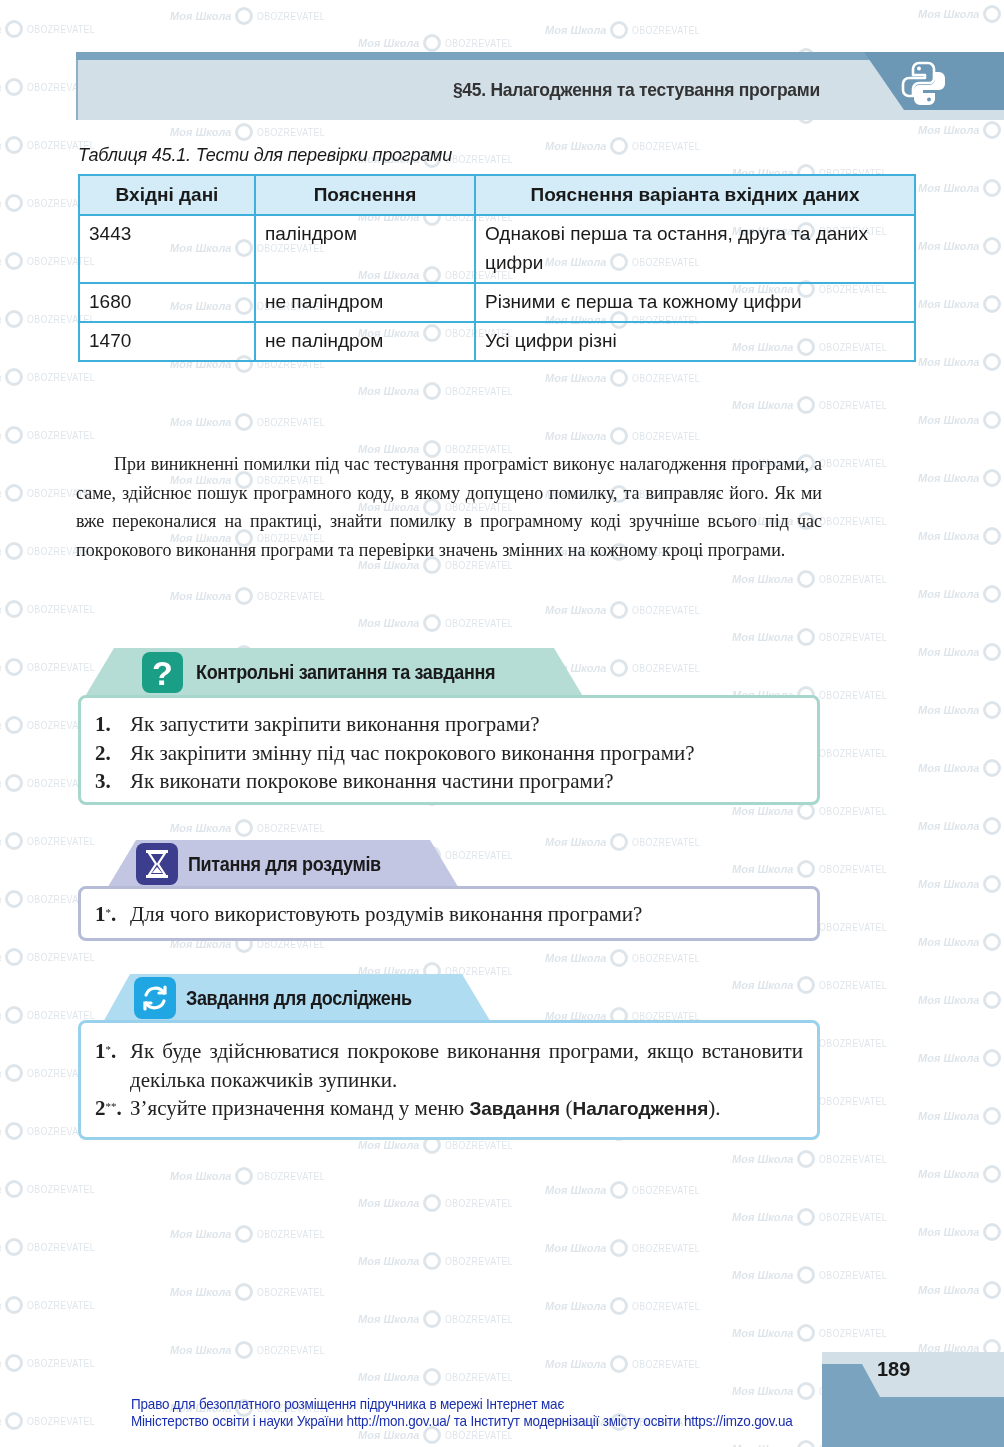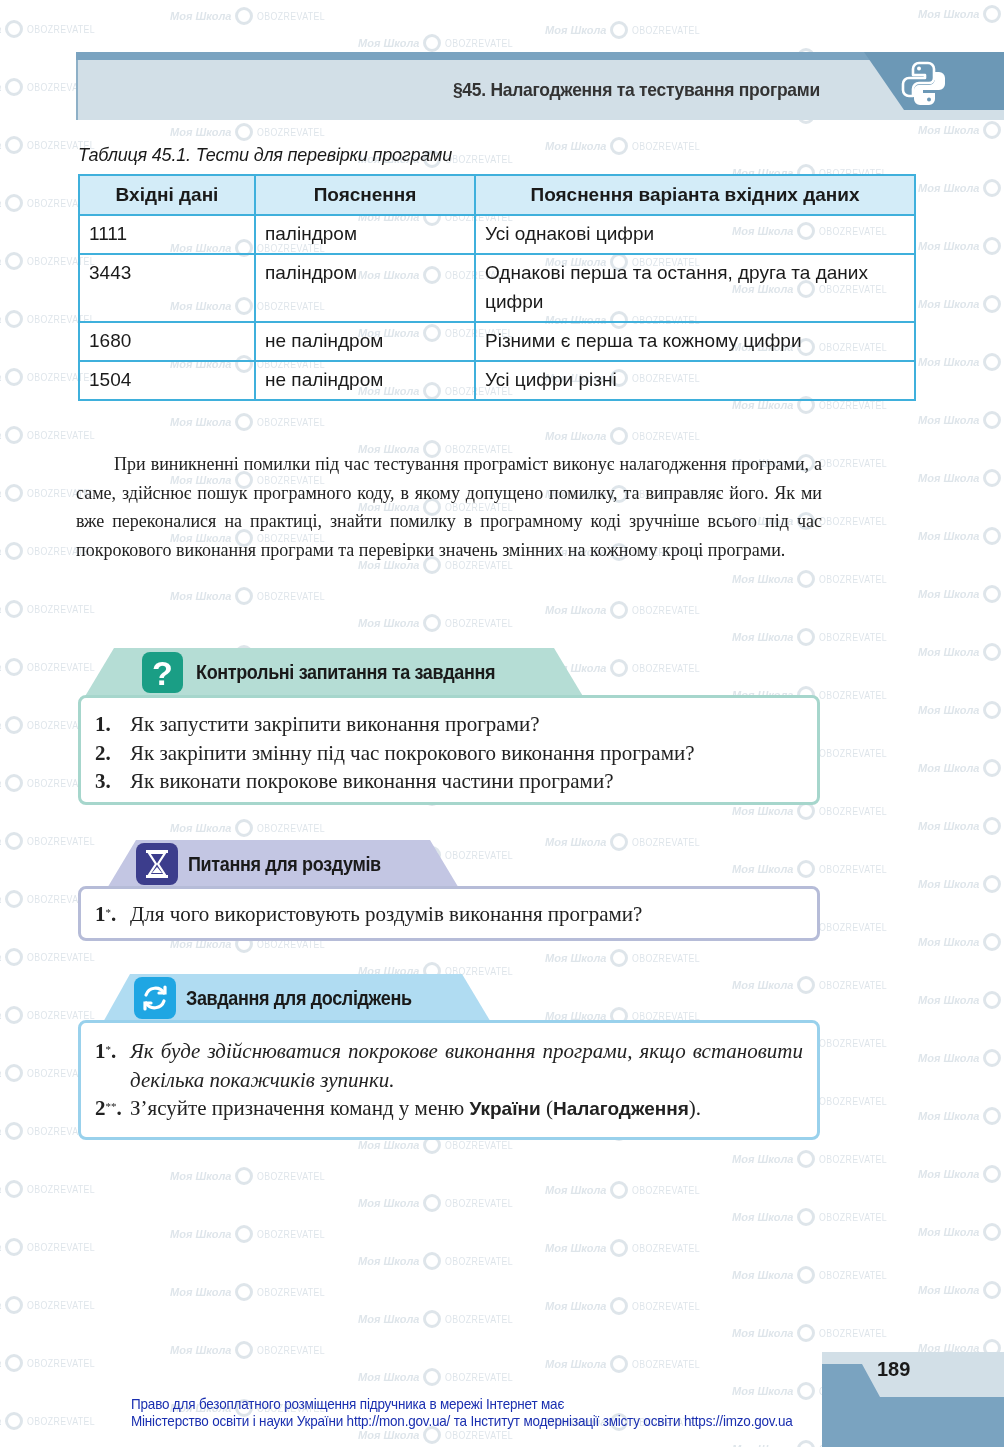--- a/index.html
+++ b/index.html
@@ -820,36 +820,31 @@
     </colgroup>
   <thead>
     <tr>
       <th>Вхідні дані</th>
       <th>Пояснення</th>
       <th>Пояснення варіанта вхідних даних</th>
     </tr>
   </thead>
   <tbody>
     <tr>
-      <td>1111</td>
-      <td>паліндром</td>
-      <td>Усі однакові цифри</td>
-    </tr>
-    <tr>
       <td>3443</td>
       <td>паліндром</td>
       <td style="padding-right:14px">Однакові перша та остання, друга та даних цифри</td>
     </tr>
     <tr>
       <td>1680</td>
       <td>не паліндром</td>
       <td>Різними є перша та кожному цифри</td>
     </tr>
     <tr>
-      <td>1504</td>
+      <td>1470</td>
       <td>не паліндром</td>
       <td>Усі цифри різні</td>
     </tr>
   </tbody>
 </table>
 
 <div class="para">
   <p>При виникненні помилки під час тестування програміст виконує налагодження програми, а саме, здійснює пошук програмного коду, в якому допущено помилку, та виправляє його. Як ми вже переконалися на практиці, знайти помилку в програмному коді зручніше всього під час покрокового виконання програми та перевірки значень змінних на кожному кроці програми.</p>
 </div>
 
@@ -907,25 +902,25 @@
       <path d="M19 10 L25 10 L25 4" fill="none"></path>
       <path d="M11 20 L5 20 L5 26" fill="none"></path>
     </svg>
   </div>
   <div class="tab-title" style="left:84px; top:13px;">Завдання для досліджень</div>
 </div>
 <div class="box" style="left:78px; top:1020px; width:742px; height:120px; border:3px solid #99d1ec; padding:14px 14px 0 14px;">
   <ol>
     <li>
       <span class="num"><span>1</span><sup>*</sup><span>.</span></span>
-      <span class="txt" style="text-align:justify;font-style:italic;">Як буде здійснюватися покрокове виконання програми, якщо встановити декілька покажчиків зупинки.</span>
+      <span class="txt" style="text-align:justify;">Як буде здійснюватися покрокове виконання програми, якщо встановити декілька покажчиків зупинки.</span>
     </li>
     <li>
       <span class="num"><span>2</span><sup>**</sup><span>.</span></span>
-      <span class="txt"><span>З’ясуйте призначення команд у меню </span><b>України</b><span> (</span><b>Налагодження</b><span>).</span></span>
+      <span class="txt"><span>З’ясуйте призначення команд у меню </span><b>Завдання</b><span> (</span><b>Налагодження</b><span>).</span></span>
     </li>
   </ol>
 </div>
 
 <div class="footer-tab">
   <div class="light"></div>
   <div class="dark"></div>
 </div>
 <div class="page-num">189</div>
 <div class="footer-text">

